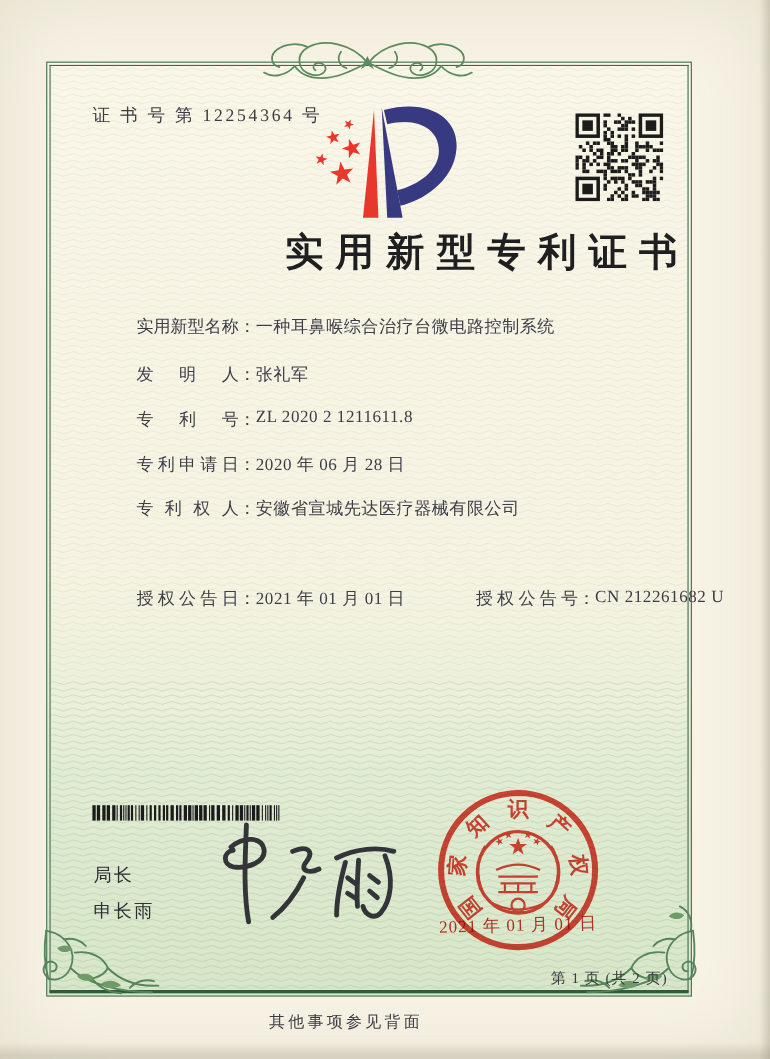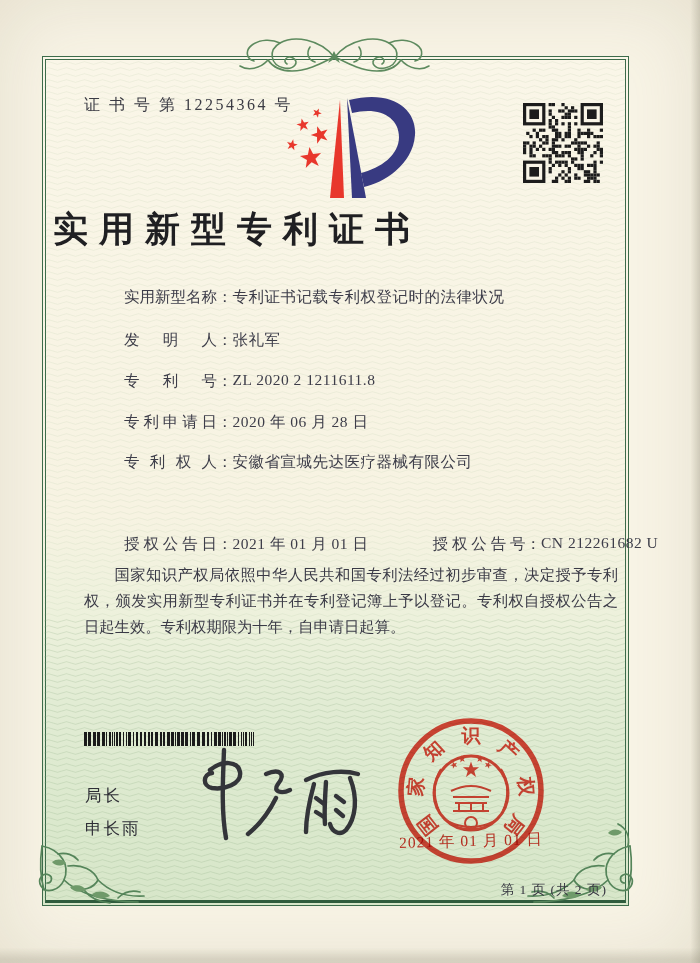--- a/index.html
+++ b/index.html
@@ -32,21 +32,21 @@
   .ornament{position:absolute;pointer-events:none;}
   
   .cert-no{
     position:absolute;left:84px;top:95px;
     font-size:16px;letter-spacing:2.5px;color:#3b3b44;white-space:nowrap;
   }
   .logo{position:absolute;left:280px;top:94px;width:140px;height:110px;}
   .qr{position:absolute;left:523px;top:103px;width:80px;height:80px;}
   .title{
     position:absolute;left:42px;top:206px;width:585px;
-    text-align:left;font-size:35px;font-weight:700;color:#1f1f22;
+    text-align:right;font-size:35px;font-weight:700;color:#1f1f22;
     letter-spacing:11px;text-indent:11px;white-space:nowrap;
   }
   
   .frow{position:absolute;left:84px;width:534px;font-size:15.5px;color:#3d3d49;white-space:nowrap;}
   .flabel{display:inline-block;width:93px;text-align:justify;text-align-last:justify;vertical-align:top;margin-left:40px;}
   .fcolon{display:inline-block;vertical-align:top;}
   .fvalue{display:inline-block;vertical-align:top;letter-spacing:.5px;}
   .fvalue.w1{width:160px;}
   
   .body-text{
@@ -492,40 +492,39 @@
       <rect x="19" y="1" width="5" height="5" fill="#f8f4e6"></rect>
       <rect x="20" y="2" width="3" height="3" fill="#1c1c1c"></rect>
       <rect x="0" y="18" width="7" height="7" fill="#1c1c1c"></rect>
       <rect x="1" y="19" width="5" height="5" fill="#f8f4e6"></rect>
       <rect x="2" y="20" width="3" height="3" fill="#1c1c1c"></rect>
     </svg>
 
   <div class="title">实用新型专利证书</div>
 
   <div class="frow" style="top:287px">
-    <span class="flabel">实用新型名称</span><span class="fcolon">：</span><span class="fvalue">专利证书记载专利权登记时的法律状况</span>
+    <span class="flabel">实用新型名称</span><span class="fcolon">：</span><span class="fvalue">一种耳鼻喉综合治疗台微电路控制系统</span>
   </div>
   <div class="frow" style="top:330px">
     <span class="flabel">发明人</span><span class="fcolon">：</span><span class="fvalue">张礼军</span>
   </div>
   <div class="frow" style="top:371px">
     <span class="flabel">专利号</span><span class="fcolon">：</span><span class="fvalue">ZL 2020 2 1211611.8</span>
   </div>
   <div class="frow" style="top:412px">
     <span class="flabel">专利申请日</span><span class="fcolon">：</span><span class="fvalue">2020 年 06 月 28 日</span>
   </div>
   <div class="frow" style="top:452px">
     <span class="flabel">专利权人</span><span class="fcolon">：</span><span class="fvalue">安徽省宣城先达医疗器械有限公司</span>
   </div>
   <div class="frow" style="top:534px">
     <span class="flabel">授权公告日</span><span class="fcolon">：</span><span class="fvalue w1">2021 年 01 月 01 日</span><span class="flabel">授权公告号</span><span class="fcolon">：</span><span class="fvalue">CN 212261682 U</span>
   </div>
 
   <div class="body-text">
-    <p>国家知识产权局依照中华人民共和国专利法经过初步审查，决定授予专利权，颁发实用新型专利证书并在专利登记簿上予以登记。专利权自授权公告之日起生效。专利权期限为十年，自申请日起算。</p>
   </div>
 
   <div id="barcode"><i style="width: 3px; background: rgb(27, 27, 27); margin-right: 1px;"></i><i style="width: 3px; background: rgb(27, 27, 27); margin-right: 2px;"></i><i style="width: 3px; background: rgb(27, 27, 27); margin-right: 1px;"></i><i style="width: 3px; background: rgb(27, 27, 27); margin-right: 2px;"></i><i style="width: 3px; background: rgb(27, 27, 27); margin-right: 1px;"></i><i style="width: 1px; background: rgb(27, 27, 27); margin-right: 2px;"></i><i style="width: 2px; background: rgb(27, 27, 27); margin-right: 1px;"></i><i style="width: 1px; background: rgb(27, 27, 27); margin-right: 1px;"></i><i style="width: 1px; background: rgb(27, 27, 27); margin-right: 1px;"></i><i style="width: 2px; background: rgb(27, 27, 27); margin-right: 1px;"></i><i style="width: 2px; background: rgb(27, 27, 27); margin-right: 2px;"></i><i style="width: 1px; background: rgb(27, 27, 27); margin-right: 2px;"></i><i style="width: 1px; background: rgb(27, 27, 27); margin-right: 1px;"></i><i style="width: 3px; background: rgb(27, 27, 27); margin-right: 2px;"></i><i style="width: 1px; background: rgb(27, 27, 27); margin-right: 2px;"></i><i style="width: 2px; background: rgb(27, 27, 27); margin-right: 2px;"></i><i style="width: 2px; background: rgb(27, 27, 27); margin-right: 2px;"></i><i style="width: 2px; background: rgb(27, 27, 27); margin-right: 2px;"></i><i style="width: 2px; background: rgb(27, 27, 27); margin-right: 1px;"></i><i style="width: 2px; background: rgb(27, 27, 27); margin-right: 2px;"></i><i style="width: 3px; background: rgb(27, 27, 27); margin-right: 2px;"></i><i style="width: 2px; background: rgb(27, 27, 27); margin-right: 1px;"></i><i style="width: 2px; background: rgb(27, 27, 27); margin-right: 2px;"></i><i style="width: 3px; background: rgb(27, 27, 27); margin-right: 1px;"></i><i style="width: 3px; background: rgb(27, 27, 27); margin-right: 1px;"></i><i style="width: 1px; background: rgb(27, 27, 27); margin-right: 1px;"></i><i style="width: 3px; background: rgb(27, 27, 27); margin-right: 1px;"></i><i style="width: 3px; background: rgb(27, 27, 27); margin-right: 1px;"></i><i style="width: 3px; background: rgb(27, 27, 27); margin-right: 2px;"></i><i style="width: 1px; background: rgb(27, 27, 27); margin-right: 1px;"></i><i style="width: 3px; background: rgb(27, 27, 27); margin-right: 2px;"></i><i style="width: 3px; background: rgb(27, 27, 27); margin-right: 2px;"></i><i style="width: 3px; background: rgb(27, 27, 27); margin-right: 2px;"></i><i style="width: 2px; background: rgb(27, 27, 27); margin-right: 2px;"></i><i style="width: 1px; background: rgb(27, 27, 27); margin-right: 2px;"></i><i style="width: 3px; background: rgb(27, 27, 27); margin-right: 1px;"></i><i style="width: 3px; background: rgb(27, 27, 27); margin-right: 1px;"></i><i style="width: 1px; background: rgb(27, 27, 27); margin-right: 1px;"></i><i style="width: 2px; background: rgb(27, 27, 27); margin-right: 1px;"></i><i style="width: 1px; background: rgb(27, 27, 27); margin-right: 1px;"></i><i style="width: 3px; background: rgb(27, 27, 27); margin-right: 1px;"></i><i style="width: 3px; background: rgb(27, 27, 27); margin-right: 2px;"></i><i style="width: 1px; background: rgb(27, 27, 27); margin-right: 2px;"></i><i style="width: 1px; background: rgb(27, 27, 27); margin-right: 1px;"></i><i style="width: 1px; background: rgb(27, 27, 27); margin-right: 1px;"></i><i style="width: 2px; background: rgb(27, 27, 27); margin-right: 2px;"></i><i style="width: 1px; background: rgb(27, 27, 27); margin-right: 1px;"></i><i style="width: 1px; background: rgb(27, 27, 27); margin-right: 1px;"></i><i style="width: 1px; background: rgb(27, 27, 27); margin-right: 1px;"></i></div>
 
   <div class="signer">
     <div>局长</div>
     <div>申长雨</div>
   </div>
 
   <svg class="signature" viewBox="0 0 180 110">
@@ -572,14 +571,15 @@
       <use href="#star" transform="translate(76,55) scale(0.85)"></use>
       <use href="#star" transform="translate(59,50) scale(0.38) rotate(-20)"></use>
       <use href="#star" transform="translate(67,44) scale(0.38) rotate(-10)"></use>
       <use href="#star" transform="translate(85,44) scale(0.38) rotate(10)"></use>
       <use href="#star" transform="translate(93,50) scale(0.38) rotate(20)"></use>
     </g>
   </svg>
   <div class="seal-date">2021 年 01 月 01 日</div>
 
   <div class="page-num">第 1 页 (共 2 页)</div>
+  <div class="back-note">其他事项参见背面</div>
 
 </div>
 
 </body></html>

